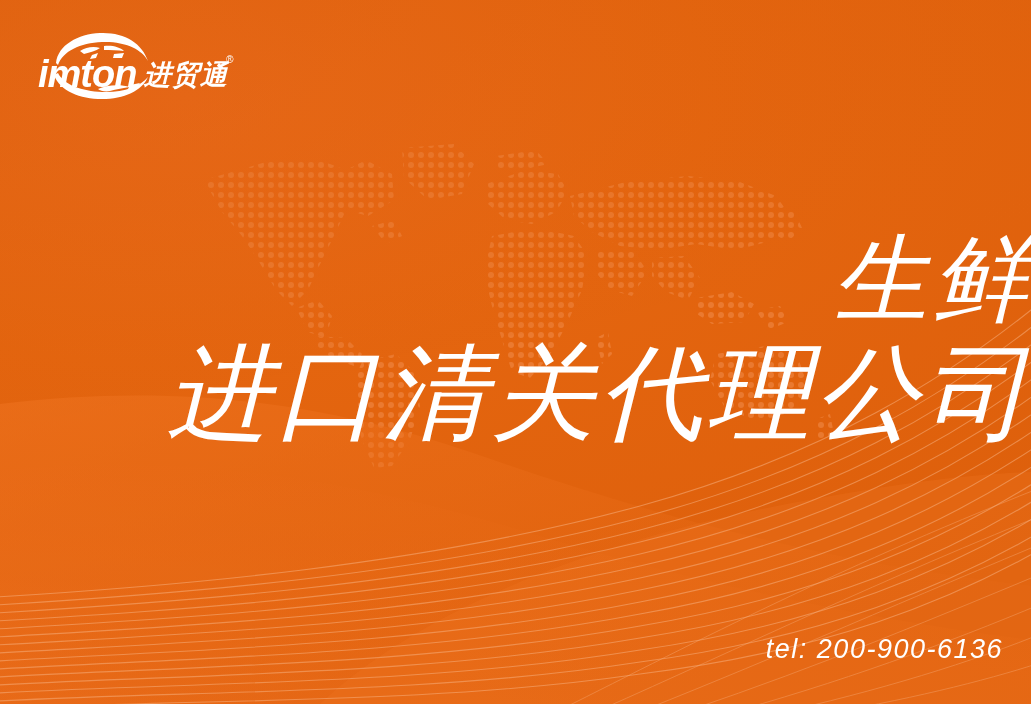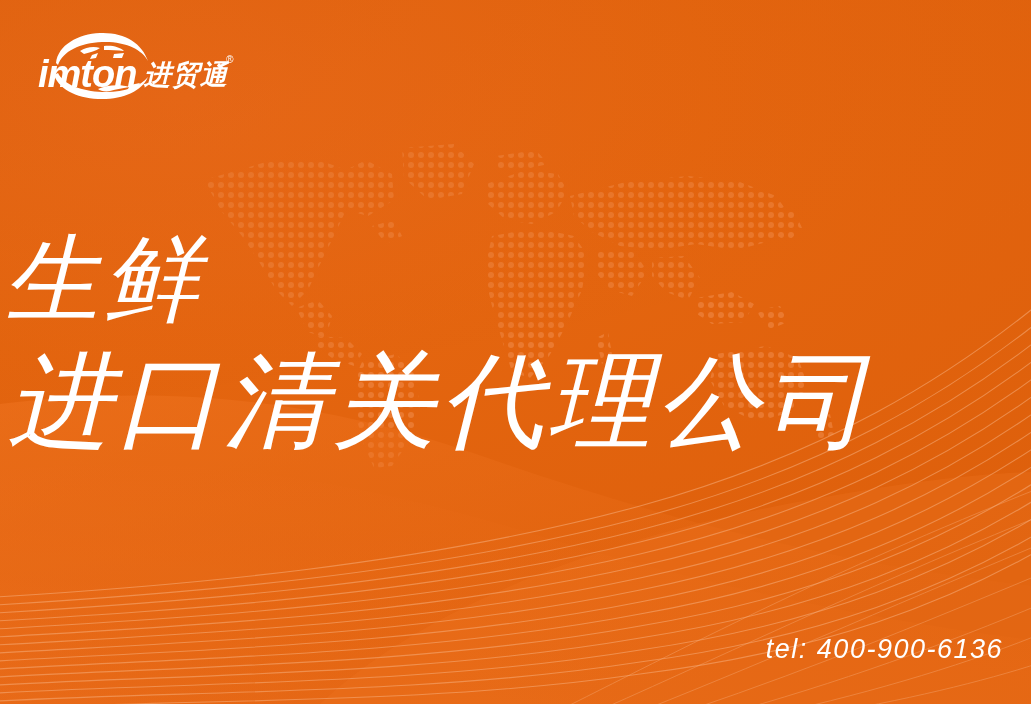--- a/index.html
+++ b/index.html
@@ -40,38 +40,38 @@
     left:36px; top:29px;
     width:200px; height:72px;
   }
   #logo svg{display:block;width:100%;height:100%;}
 
   
   #headline{
     position:absolute;
     left:0; top:232px;
     width:1031px;
-    text-align:left;
+    text-align:right;
     color:#ffffff;
     line-height:1.0;
     font-weight:400;
     letter-spacing:0;
     -webkit-font-smoothing:antialiased;
   }
   #headline .line1{
     display:block;
     font-size:95px;
     letter-spacing:4px;
     padding-left:4px;
   }
   #headline .line2{
     display:block;
     font-size:104px;
     letter-spacing:4px;
-    margin-top:22px;
+    margin-top:14px;
     padding-left:8px;
   }
 
   
   #phone{
     position:absolute;
     right:28px;
     top:634px;
     color:#ffffff;
     font-size:27px;
@@ -212,15 +212,15 @@
       <text x="108" y="55" font-family="'Liberation Sans',sans-serif" font-size="27" font-weight="bold" fill="#ffffff" letter-spacing="1">进贸通</text>
       <text x="190" y="34" font-family="'Liberation Sans',sans-serif" font-size="10" fill="#ffffff">®</text>
     </svg>
   </div>
 
   <div id="headline">
     <span class="line1">生鲜</span>
     <span class="line2">进口清关代理公司</span>
   </div>
 
-  <div id="phone">tel: 400-900-6136</div>
+  <div id="phone">tel: 200-900-6136</div>
 
 </div>
 
 </body></html>

